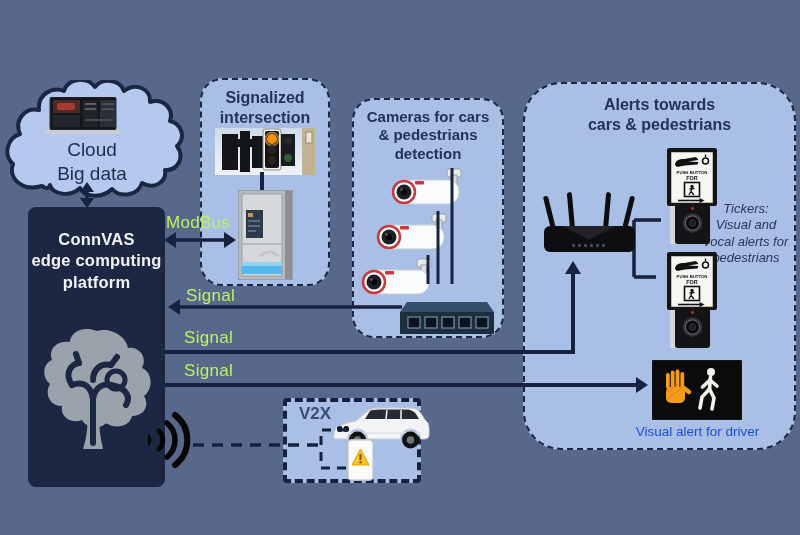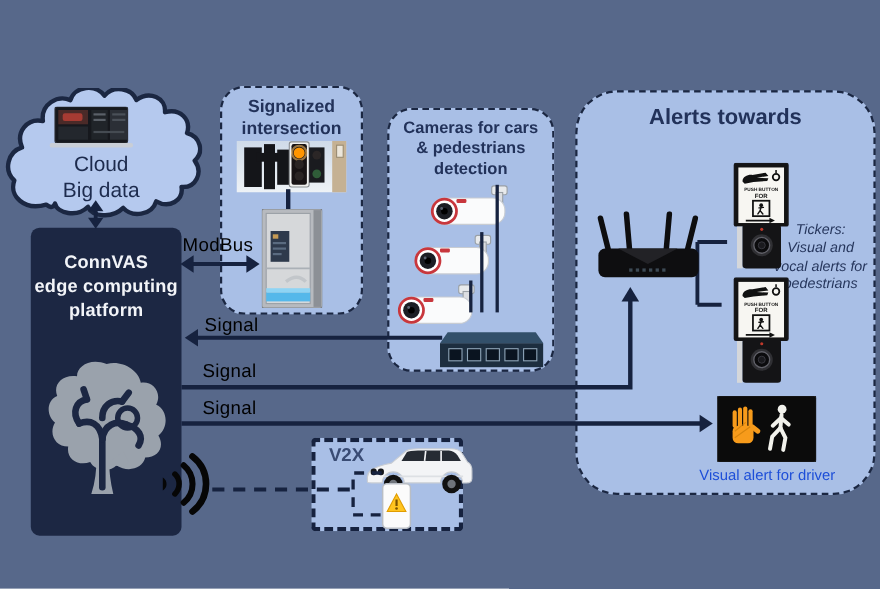--- a/index.html
+++ b/index.html
@@ -31,40 +31,40 @@
 
   
   #box-cameras{left:352px;top:82px;width:152px;height:240px;border-radius:22px;margin-top:16px;}
   #box-cameras .panel-title{margin-top:8px;font-size:15px;}
   .cam{position:absolute;z-index:2;}
   #cam1{left:33px;top:68px;} #cam2{left:18px;top:113px;} #cam3{left:3px;top:158px;}
   #switch{position:absolute;left:46px;top:198px;z-index:4;}
 
   
   #box-alerts{left:523px;top:82px;width:273px;height:368px;border-radius:38px;}
-  #box-alerts .panel-title{margin-top:11px;font-size:20px;}
+  #box-alerts .panel-title{margin-top:11px;font-size:16px;}
   #router{position:absolute;left:17px;top:108px;z-index:4;}
   .pushbtn{position:absolute;z-index:4;}
   #pb1{left:138px;top:64px;} #pb2{left:138px;top:168px;}
   #tickers{position:absolute;left:170px;top:117px;width:102px;text-align:center;color:#26365c;
            font-size:13px;font-weight:500;line-height:1.25;font-style:italic;}
   #pedsignal{position:absolute;left:127px;top:276px;z-index:4;}
   #driver-caption{position:absolute;left:105px;top:340px;width:135px;text-align:center;
                   color:#1d4ed8;font-size:13.5px;font-weight:500;}
 
   
   #box-v2x{position:absolute;left:283px;top:398px;width:138px;height:85px;background:#a9bfe6;
            border:4px dashed #16223f;border-radius:4px;box-sizing:border-box;}
   #v2x-label{position:absolute;left:12px;top:2px;color:#3a4c74;font-size:17px;font-weight:600;}
   #car{position:absolute;left:42px;top:0px;z-index:2;}
   #phone{position:absolute;left:60px;top:37px;z-index:4;}
 
   
   #lines{position:absolute;left:0;top:0;z-index:3;pointer-events:none;}
-  .conn-label{position:absolute;z-index:5;color:#000000;font-size:17px;font-weight:500;letter-spacing:.3px;text-align:right;}
+  .conn-label{position:absolute;z-index:5;color:#bef264;font-size:17px;font-weight:500;letter-spacing:.3px;text-align:right;}
   #lbl-modbus{left:166px;top:213px;}
   #lbl-video{left:186px;top:286px;}
   #lbl-signal1{left:184px;top:328px;}
   #lbl-signal2{left:184px;top:361px;}
 
   .pb-text{font-family:"Liberation Sans",sans-serif;font-weight:700;fill:#111;}
 </style>
 </head>
 <body>
 
@@ -225,20 +225,21 @@
         <rect x="42" y="19" width="12" height="11"></rect>
         <rect x="59" y="19" width="12" height="11"></rect>
         <rect x="76" y="19" width="12" height="11"></rect>
       </g>
     </svg>
   </div>
 
   <div id="box-alerts" class="panel">
     <div class="panel-title">
       <div>Alerts towards</div>
+      <div>cars &amp; pedestrians</div>
     </div>
 
     <svg id="router" width="95" height="68" viewBox="0 0 95 68">
       <g fill="#0d0d0f">
         <rect x="9" y="3" width="5" height="34" rx="2.5" transform="rotate(-14 11.5 37)"></rect>
         <rect x="28" y="0" width="5" height="37" rx="2.5" transform="rotate(-5 30.5 37)"></rect>
         <rect x="61" y="0" width="5" height="37" rx="2.5" transform="rotate(5 63.5 37)"></rect>
         <rect x="80" y="3" width="5" height="34" rx="2.5" transform="rotate(14 82.5 37)"></rect>
       </g>
       <rect x="2" y="34" width="91" height="26" rx="6" fill="#0e0e10"></rect>

